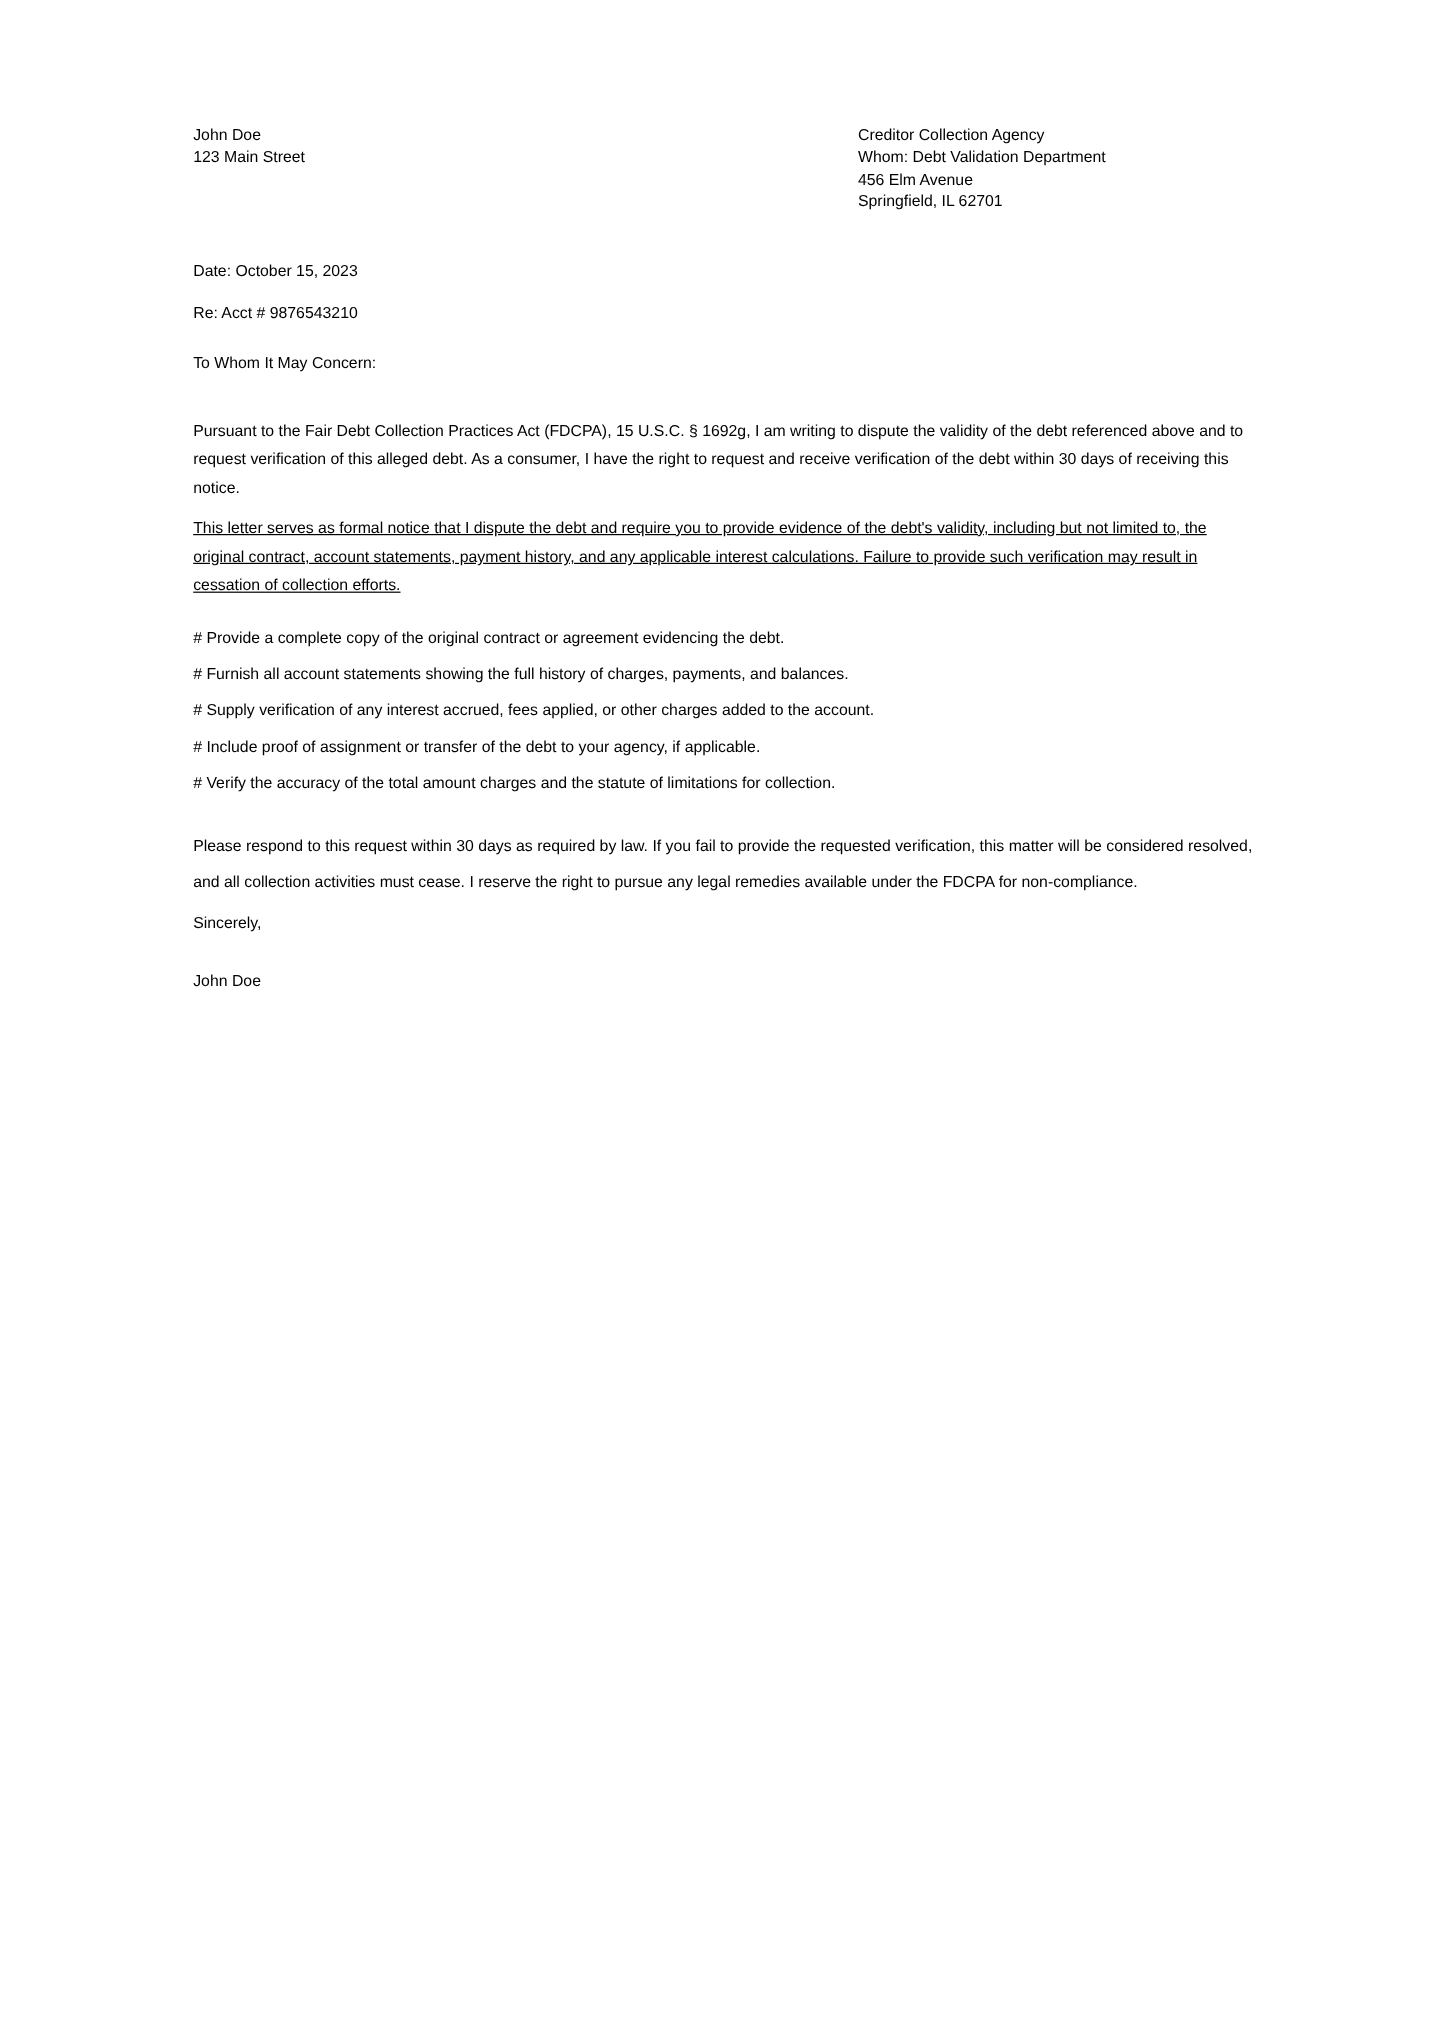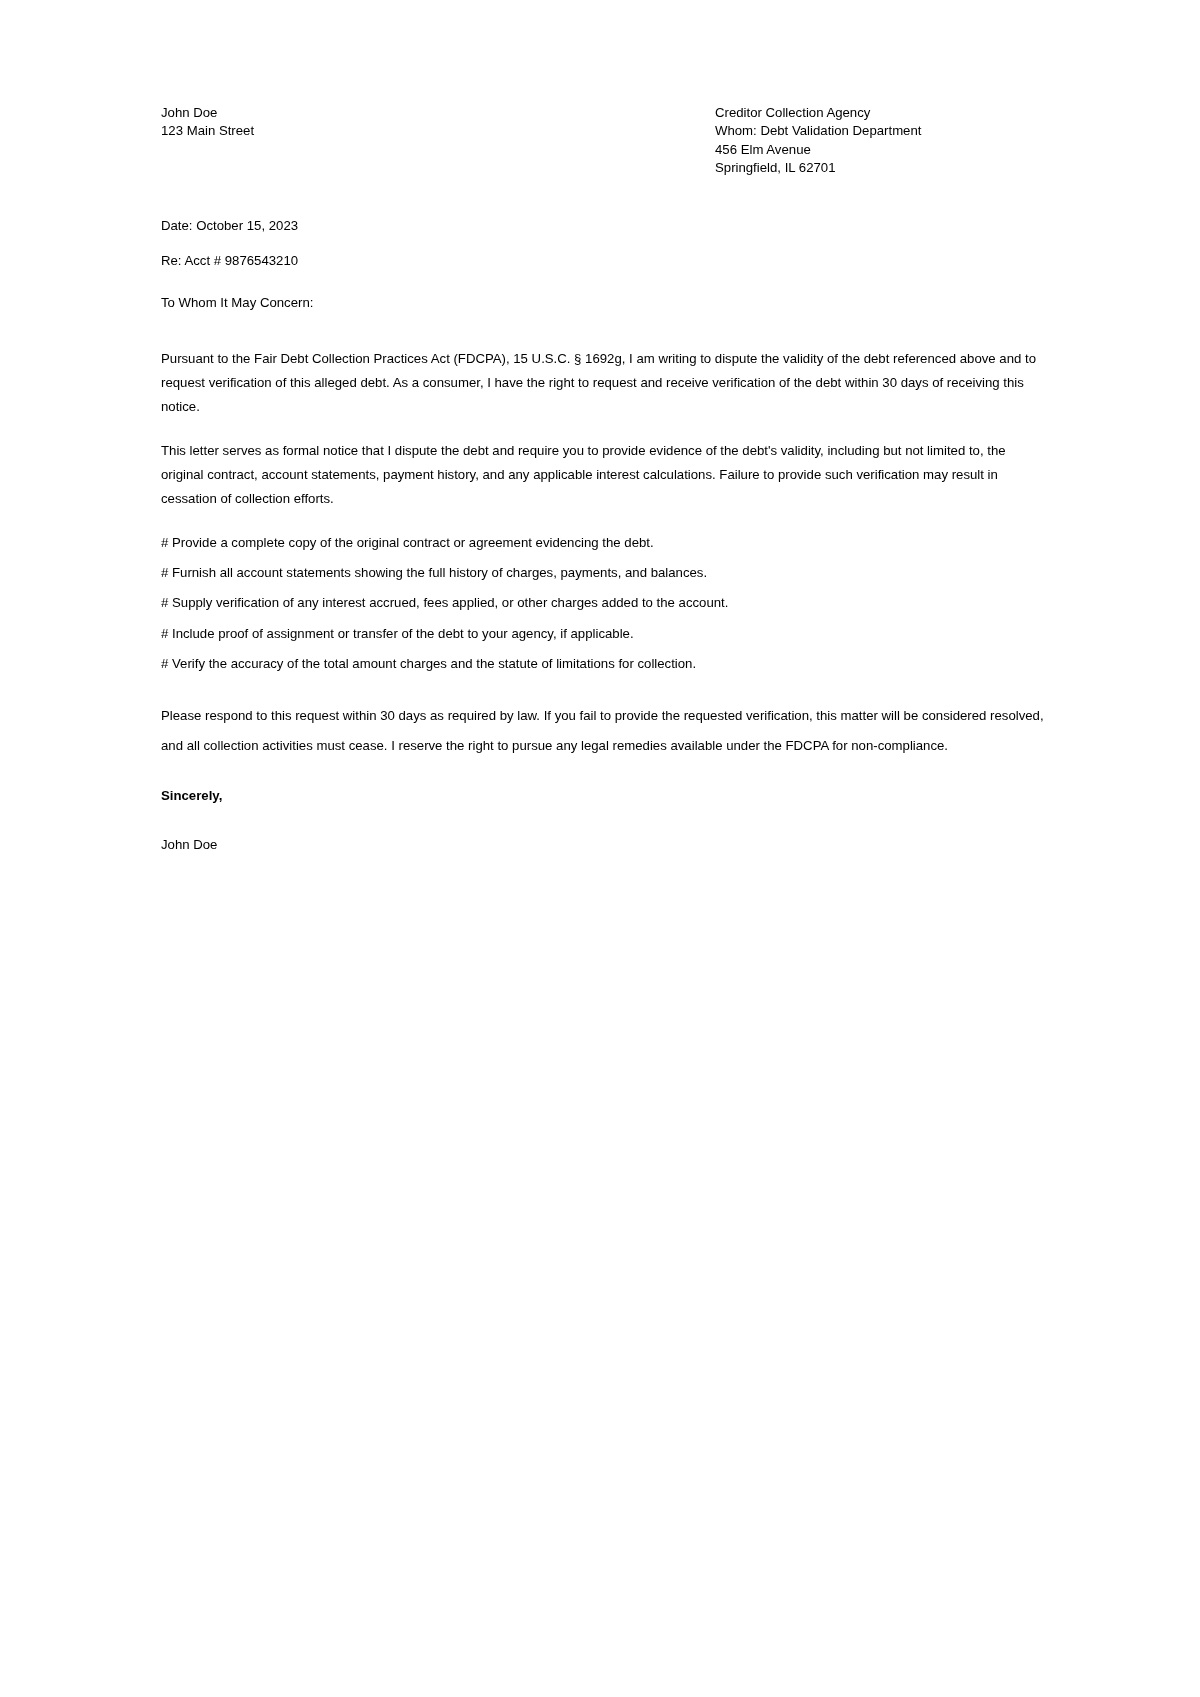--- a/index.html
+++ b/index.html
@@ -61,39 +61,39 @@
   .salutation {
     margin-top: 24px;
   }
   
   .para {
     margin-top: 34px;
     text-align: left;
     line-height: 24.3px;
   }
   .para + .para {
-    margin-top: 19px;
+    margin-top: 8px;
+    text-decoration: underline;
   }
   .list-block {
     margin-top: 19px;
   }
   .list-item {
     line-height: 24.3px;
     margin-bottom: 6px;
   }
   .list-item:last-child {
     margin-bottom: 0;
   }
   .closing-para {
     margin-top: 25px;
     line-height: 30px;
   }
   .signoff {
-    margin-top: 26px;
-    font-weight: bold;
+    margin-top: 10px;
   }
   .signature-name {
     margin-top: 30px;
   }
 </style>
 </head>
 <body>
 
 <div class="page">
   <div class="sheet">

